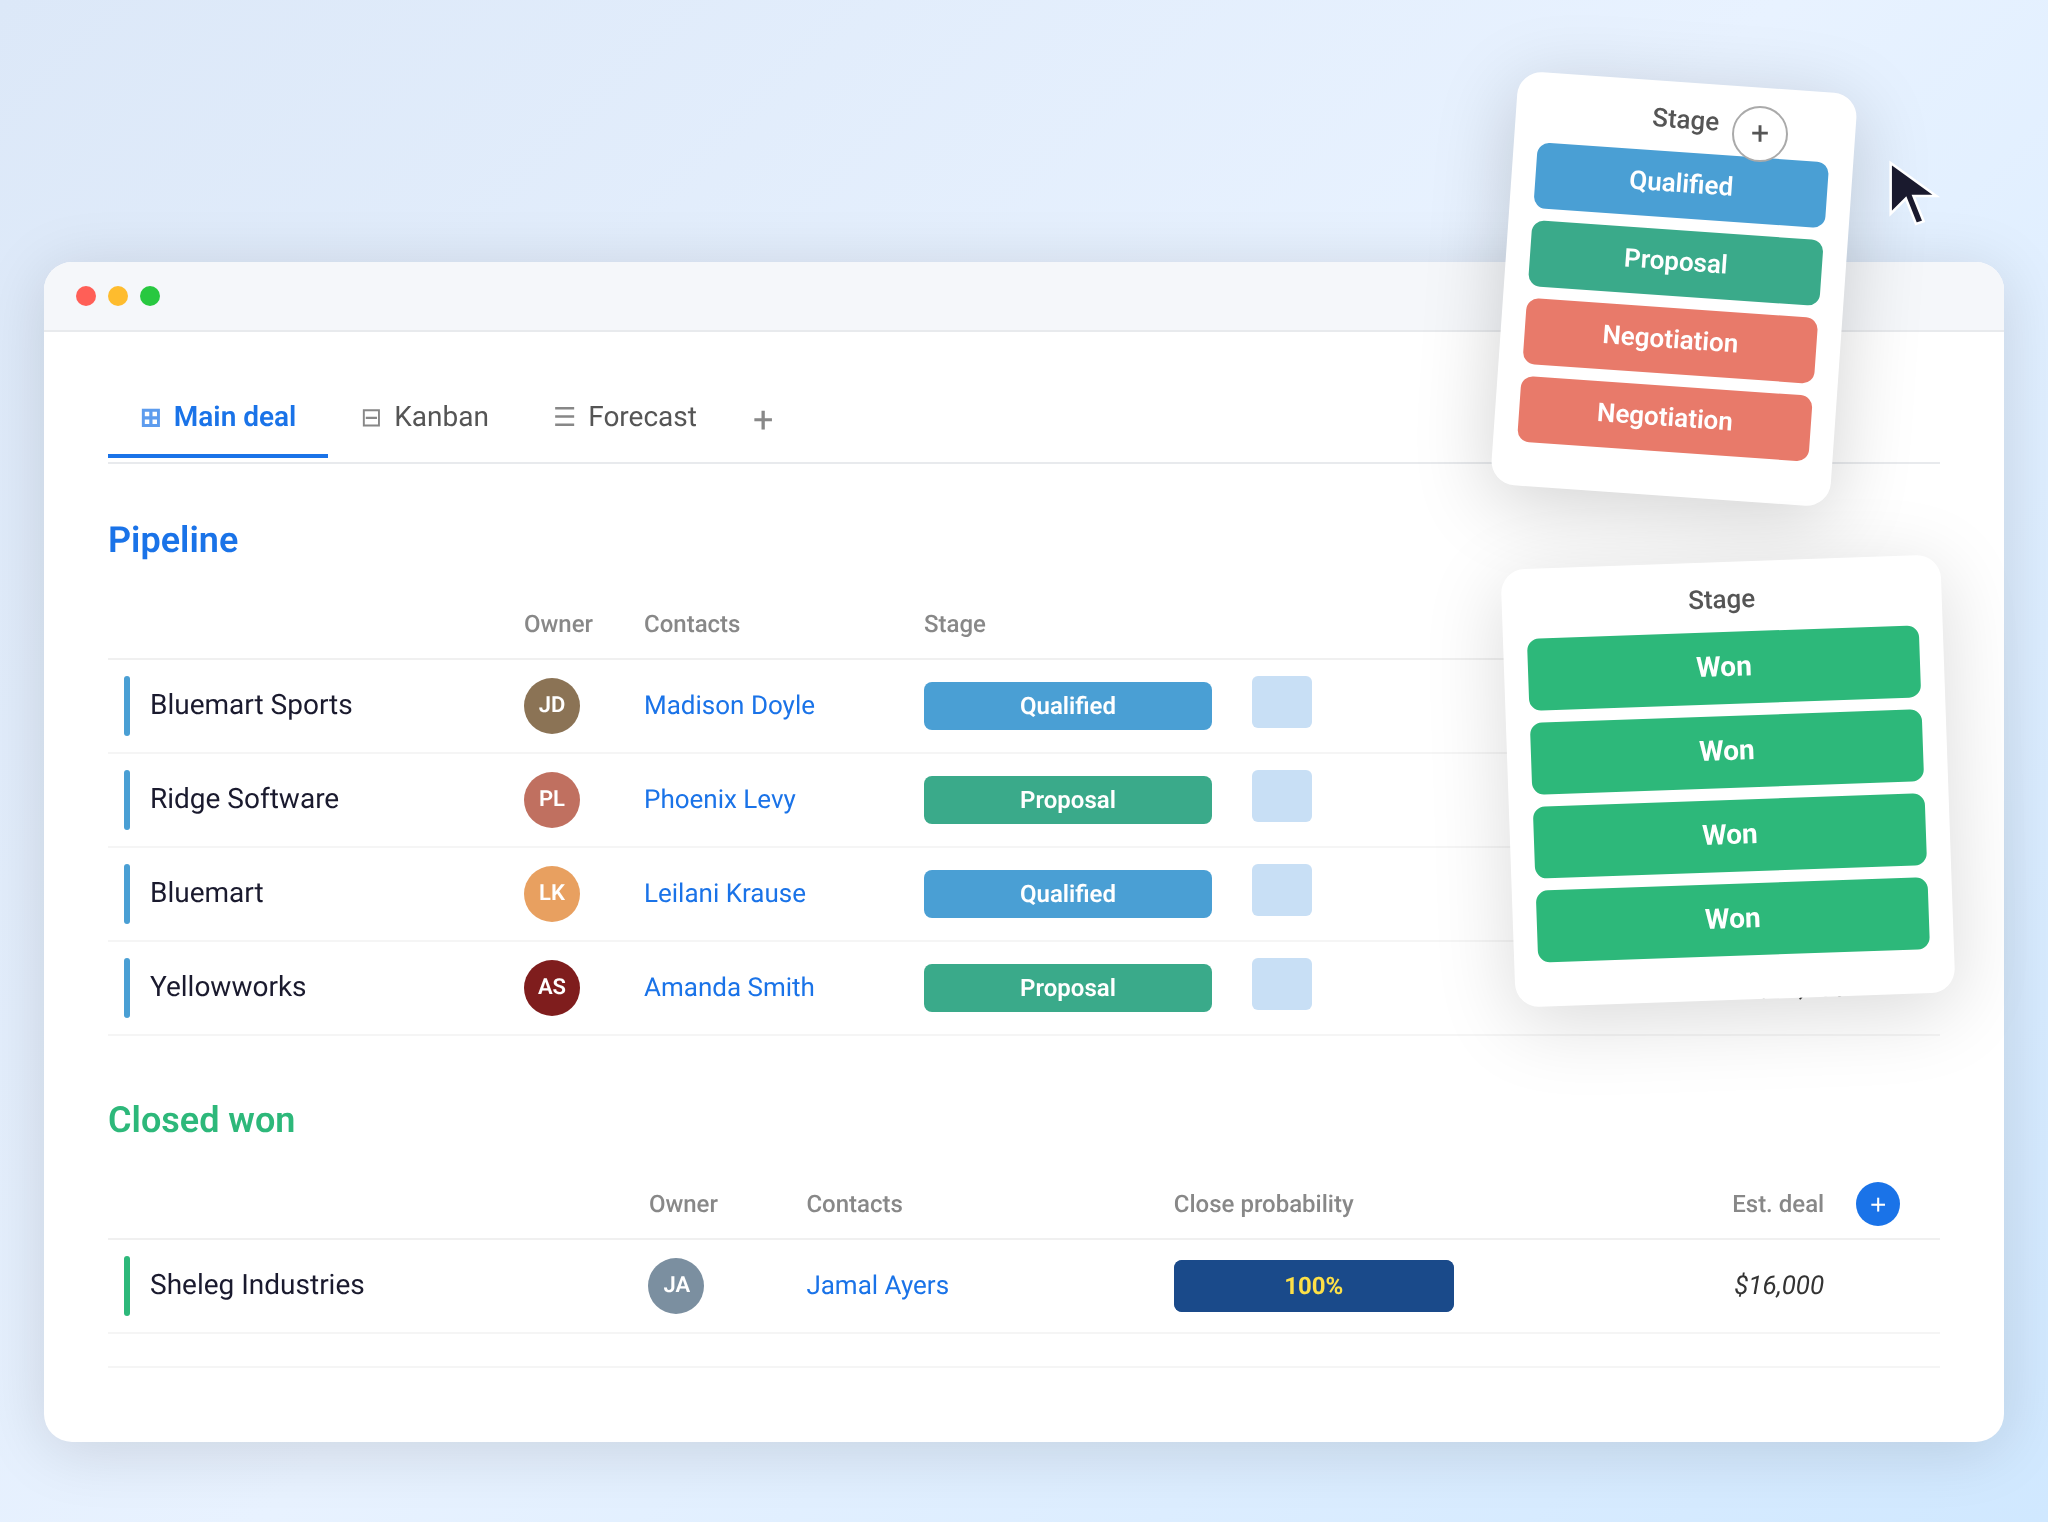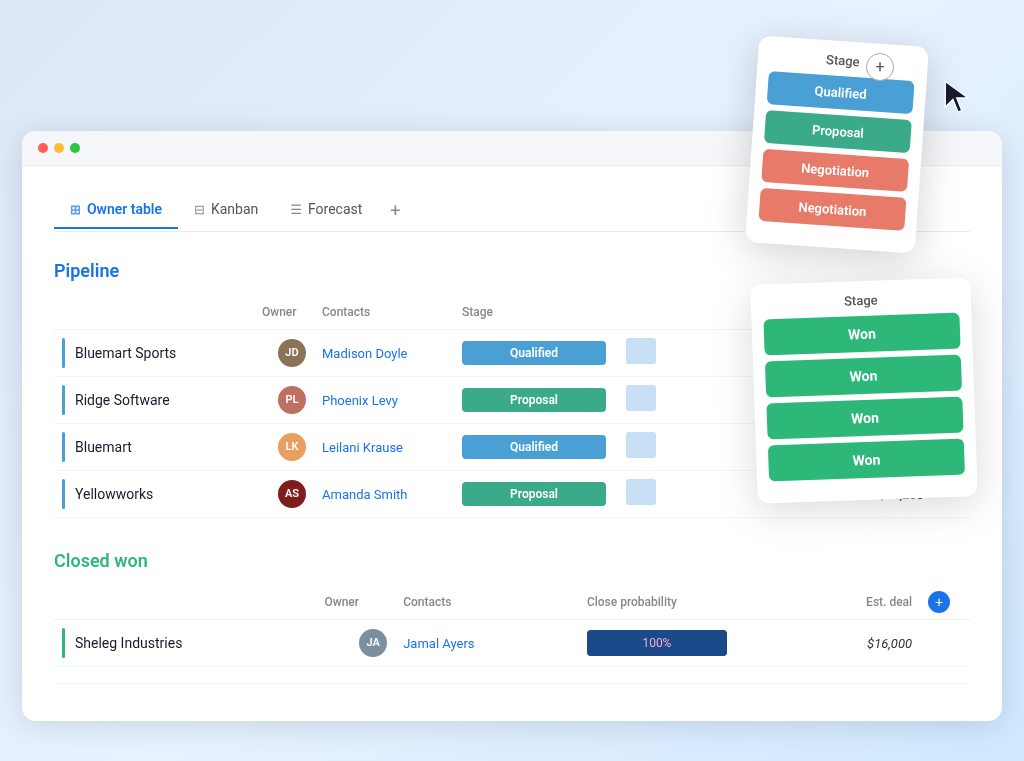--- a/index.html
+++ b/index.html
@@ -270,21 +270,21 @@
     .deal-border-bar {
       width: 3px;
       height: 30px;
       border-radius: 2px;
       background: #4a9fd4;
       margin-right: 10px;
       flex-shrink: 0;
     }
     .deal-border-bar.green { background: #2db87a; }
 
-    .owner-col { width: 60px; text-align: right; }
+    .owner-col { width: 60px; text-align: left; }
     .owner-avatar {
       width: 28px; height: 28px; border-radius: 50%;
       background: #ccc;
       display: inline-flex; align-items: center; justify-content: center;
       font-size: 11px; font-weight: 600; color: white;
       overflow: hidden;
     }
     .contact-col { width: 140px; }
     .contact-link { color: #1a73e8; font-size: 13px; }
 
@@ -310,23 +310,23 @@
     }
     .prob-bar-fill {
       position: absolute; left: 0; top: 0; bottom: 0;
       background: #1a4a8a;
       border-radius: 4px;
     }
     .prob-label {
       position: absolute;
       left: 50%; top: 50%;
       transform: translate(-50%, -50%);
-      color: #f9a8d4;
+      color: #fde047;
       font-size: 12px;
-      font-weight: 400;
+      font-weight: 700;
       z-index: 1;
     }
 
     .est-deal-col { width: 100px; text-align: right; font-style: italic; }
     .est-deal-val { font-size: 13px; color: #333; }
 
     .add-col { width: 36px; text-align: center; }
     .add-row-btn {
       width: 22px; height: 22px; border-radius: 50%;
       background: #1a73e8;
@@ -376,21 +376,21 @@
     </div>
 
     <div class="app-content">
 
 
       <div style="position:absolute; right: 36px; top: 190px; font-size: 20px; color: #888; cursor:pointer; z-index:5;">···</div>
 
       <div class="tabs-row">
         <div class="tab active">
           <span class="tab-icon">⊞</span>
-          <span>Owner table</span>
+          <span>Main deal</span>
         </div>
         <div class="tab">
           <span class="tab-icon">⊟</span>
           <span>Kanban</span>
         </div>
         <div class="tab">
           <span class="tab-icon">☰</span>
           <span>Forecast</span>
         </div>
         <div class="tab-add">+</div>

